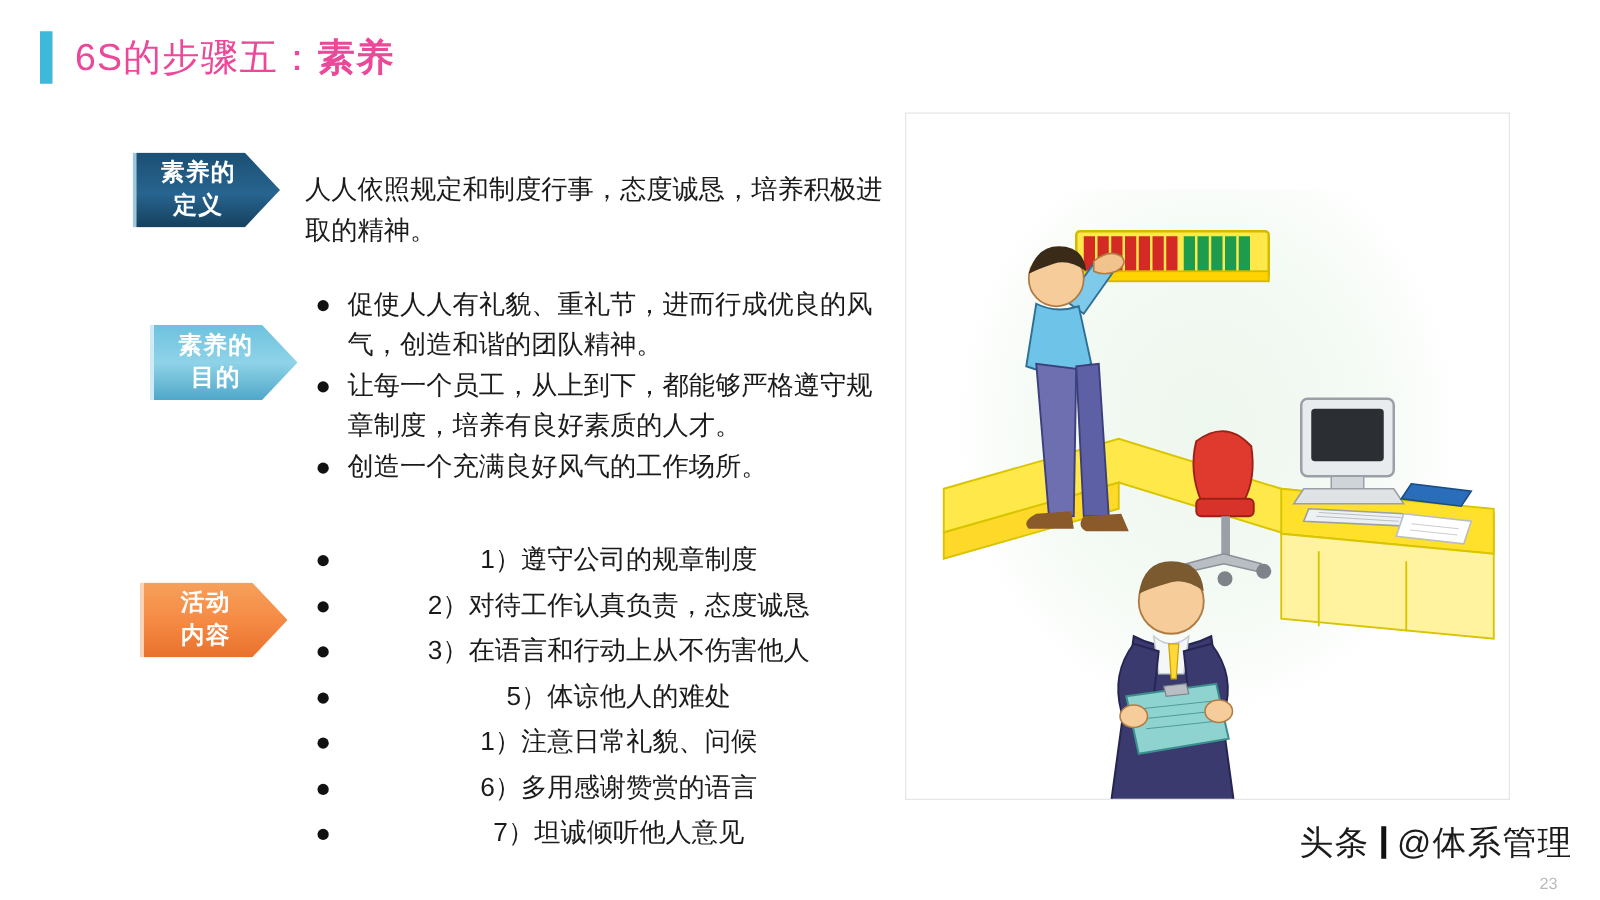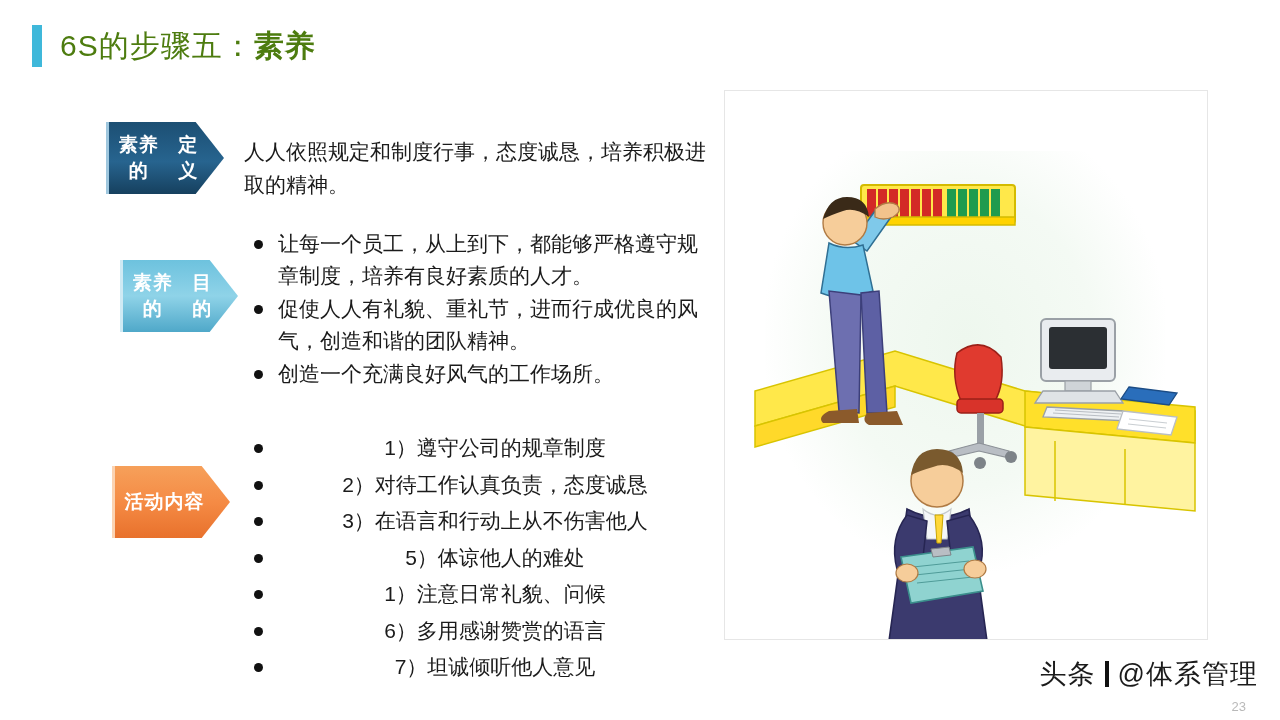--- a/index.html
+++ b/index.html
@@ -22,44 +22,44 @@
   }
   .title-accent {
     width: 10px; height: 42px;
     background: #3fb8da;
     margin-left: 32px;
     margin-right: 18px;
     flex: 0 0 auto;
   }
   .title-text {
     font-size: 30px;
-    color: #4d7c0f;
+    color: #ec4899;
     letter-spacing: 1px;
     white-space: nowrap;
   }
   .title-text .strong { font-weight: bold; }
 
   
   .left-col {
     position: absolute;
     left: 0; top: 100px;
     width: 720px; height: 600px;
   }
 
   
   .tag {
     position: absolute;
     width: 118px;
-    height: 72px;
+    height: 60px;
     color: #ffffff;
     font-size: 19px;
     font-weight: bold;
     line-height: 1.35;
     display: flex;
-    flex-direction: row;
+    flex-direction: column;
     align-items: center;
     justify-content: center;
     text-align: center;
     clip-path: polygon(0% 0%, 76% 0%, 100% 50%, 76% 100%, 0% 100%);
     letter-spacing: 1px;
     padding-right: 16px;
   }
   .tag-def {
     left: 106px; top: 22px;
     background: linear-gradient(180deg, #1c4f73 0%, #27648f 55%, #16405e 100%);
@@ -164,22 +164,22 @@
     <span>素养的</span>
     <span>定义</span>
   </div>
   <div class="def-text">人人依照规定和制度行事，态度诚恳，培养积极进取的精神。</div>
 
   <div class="tag tag-goal">
     <span>素养的</span>
     <span>目的</span>
   </div>
   <ul class="bullet-list goal-list">
+    <li>促使人人有礼貌、重礼节，进而行成优良的风气，创造和谐的团队精神。</li>
     <li>让每一个员工，从上到下，都能够严格遵守规章制度，培养有良好素质的人才。</li>
-    <li>促使人人有礼貌、重礼节，进而行成优良的风气，创造和谐的团队精神。</li>
     <li>创造一个充满良好风气的工作场所。</li>
   </ul>
 
   <div class="tag tag-act">
     <span>活动</span>
     <span>内容</span>
   </div>
   <ul class="bullet-list act-list">
     <li>1）遵守公司的规章制度</li>
     <li>2）对待工作认真负责，态度诚恳</li>

